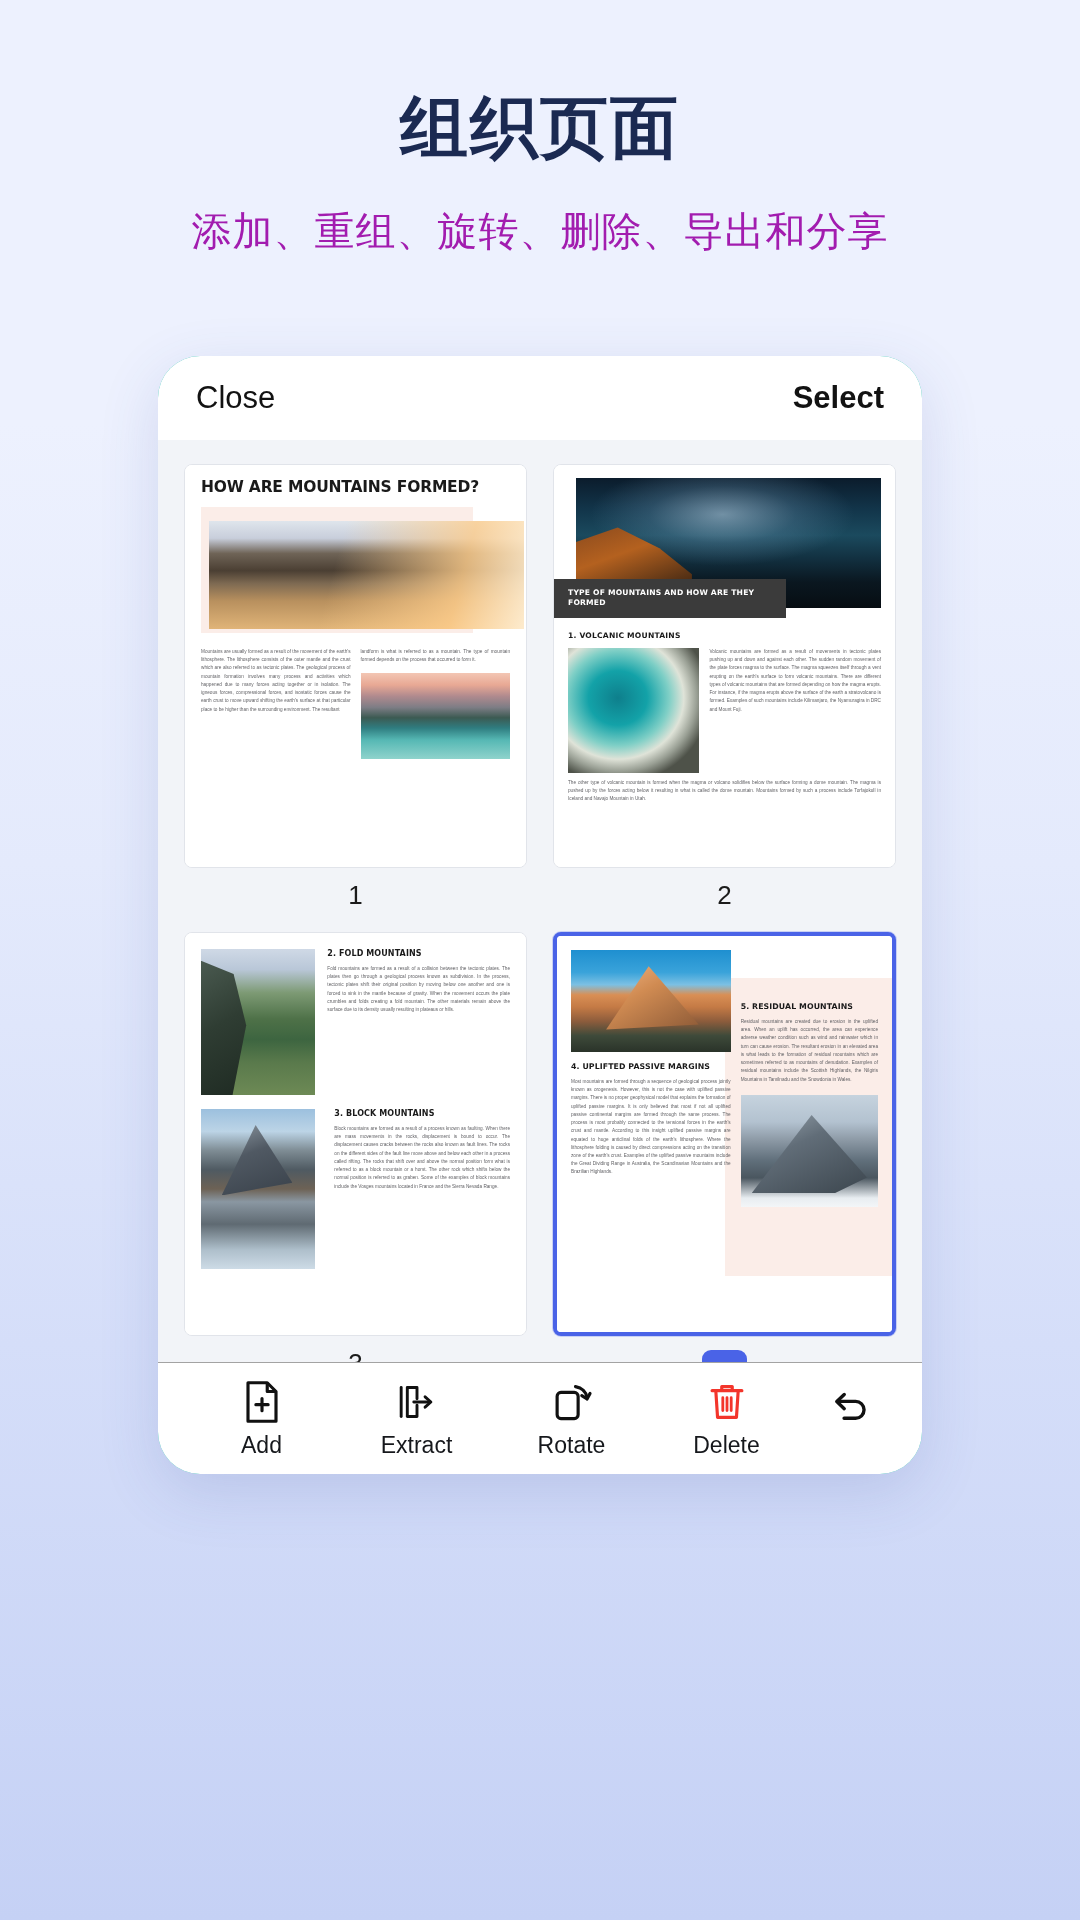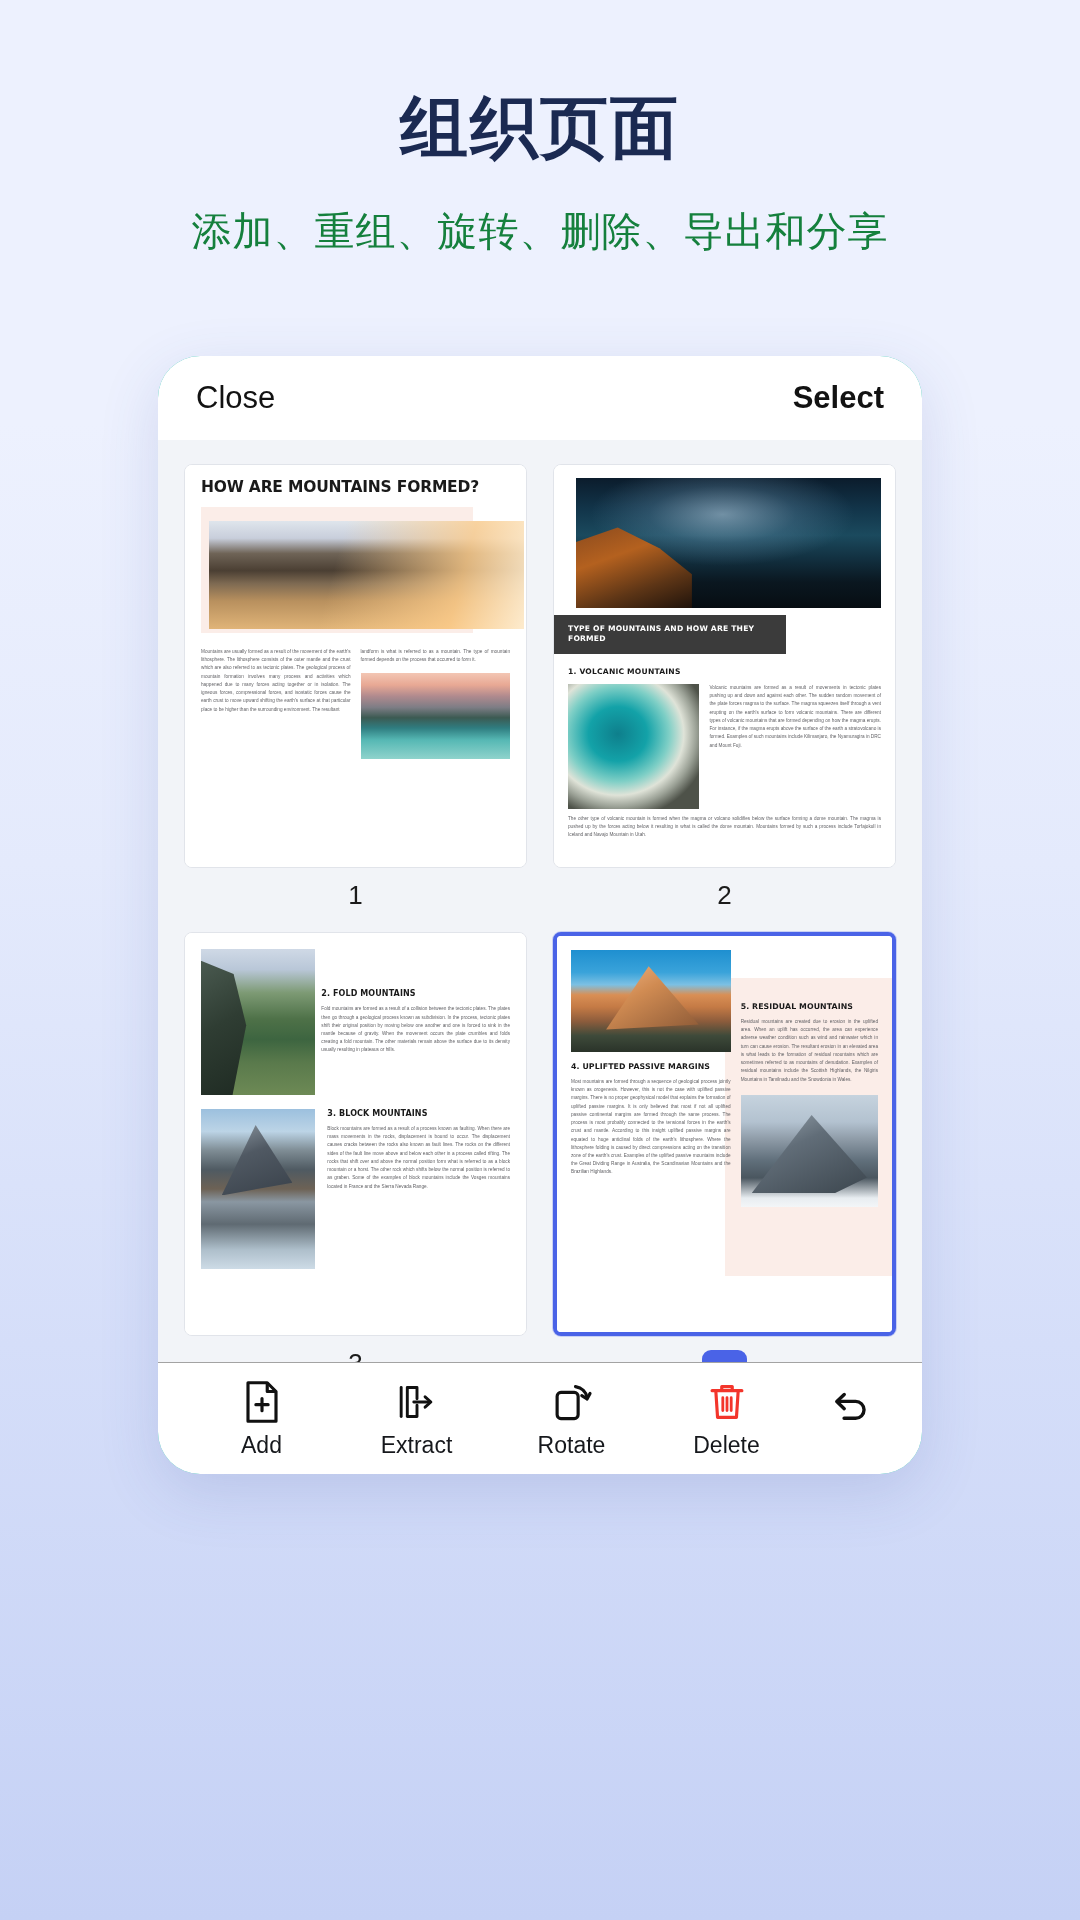--- a/index.html
+++ b/index.html
@@ -23,21 +23,21 @@
     font-size: 68px;
     font-weight: 700;
     color: #1B2A52;
     letter-spacing: 2px;
     line-height: 1.15;
   }
   .promo-sub {
     margin-top: 38px;
     font-size: 40px;
     font-weight: 400;
-    color: #15803d;
+    color: #a21caf;
     letter-spacing: 1px;
   }
 
   
   .phone {
     position: absolute;
     left: 158px;
     top: 356px;
     width: 764px;
     height: 1118px;
@@ -265,21 +265,21 @@
               </div>
             </div>
           </div>
         </div>
         <div class="page-num">1</div>
       </div>
 
       <div class="page-cell">
         <div class="page-card">
           <div class="doc" style="padding:13px 14px;">
-            <div style="position:relative;height:176px;">
+            <div style="position:relative;height:140px;">
               <div class="ph ph-night" style="position:absolute;left:8px;top:0;right:0;height:130px;"></div>
               <div style="position:absolute;left:-14px;bottom:0;width:74%;background:#3b3b3b;padding:9px 10px 10px 14px;">
                 <div style="font-size:7.6px;font-weight:800;color:#fff;line-height:1.32;letter-spacing:.2px;font-family:'DejaVu Sans',sans-serif;">TYPE OF MOUNTAINS AND HOW ARE THEY FORMED</div>
               </div>
             </div>
             <div class="doc-h2" style="margin-top:13px;font-size:7.6px;">1. VOLCANIC MOUNTAINS</div>
             <div style="display:flex;gap:10px;margin-top:8px;">
               <div class="ph ph-pool" style="flex:0 0 42%;height:125px;"></div>
               <div style="flex:1;">
                 <div class="doc-p">Volcanic mountains are formed as a result of movements in tectonic plates pushing up and down and against each other. The sudden random movement of the plate forces magma to the surface. The magma squeezes itself through a vent erupting on the earth's surface to form volcanic mountains. There are different types of volcanic mountains that are formed depending on how the magma erupts. For instance, if the magma erupts above the surface of the earth a stratovolcano is formed. Examples of such mountains include Kilimanjaro, the Nyamuragira in DRC and Mount Fuji.</div>
@@ -287,28 +287,28 @@
             </div>
             <div class="doc-p" style="margin-top:6px;">The other type of volcanic mountain is formed when the magma or volcano solidifies below the surface forming a dome mountain. The magma is pushed up by the forces acting below it resulting in what is called the dome mountain. Mountains formed by such a process include Torfajokull in Iceland and Navajo Mountain in Utah.</div>
           </div>
         </div>
         <div class="page-num">2</div>
       </div>
 
       <div class="page-cell">
         <div class="page-card">
           <div class="doc" style="padding:16px 16px;">
-            <div style="display:flex;gap:6px;align-items:center;">
+            <div style="display:flex;gap:12px;">
               <div class="ph ph-valley" style="flex:0 0 37%;height:146px;"></div>
               <div style="flex:1;">
                 <div class="doc-h3" style="font-size:8px;">2. FOLD MOUNTAINS</div>
                 <div class="doc-p" style="margin-top:7px;">Fold mountains are formed as a result of a collision between the tectonic plates. The plates then go through a geological process known as subdivision. In the process, tectonic plates shift their original position by moving below one another and one is forced to sink in the mantle because of gravity. When the movement occurs the plate crumbles and folds creating a fold mountain. The other materials remain above the surface due to its density usually resulting in plateaus or hills.</div>
               </div>
             </div>
-            <div style="display:flex;gap:12px;margin-top:14px;">
+            <div style="display:flex;gap:19px;margin-top:14px;">
               <div class="ph ph-reflect" style="flex:0 0 37%;height:160px;"></div>
               <div style="flex:1;">
                 <div class="doc-h3" style="font-size:8px;">3. BLOCK MOUNTAINS</div>
                 <div class="doc-p" style="margin-top:7px;">Block mountains are formed as a result of a process known as faulting. When there are mass movements in the rocks, displacement is bound to occur. The displacement causes cracks between the rocks also known as fault lines. The rocks on the different sides of the fault line move above and below each other in a process called rifting. The rocks that shift over and above the normal position form what is referred to as a block mountain or a horst. The other rock which shifts below the normal position is referred to as graben. Some of the examples of block mountains include the Vosges mountains located in France and the Sierra Nevada Range.</div>
               </div>
             </div>
           </div>
         </div>
         <div class="page-num">3</div>
       </div>

